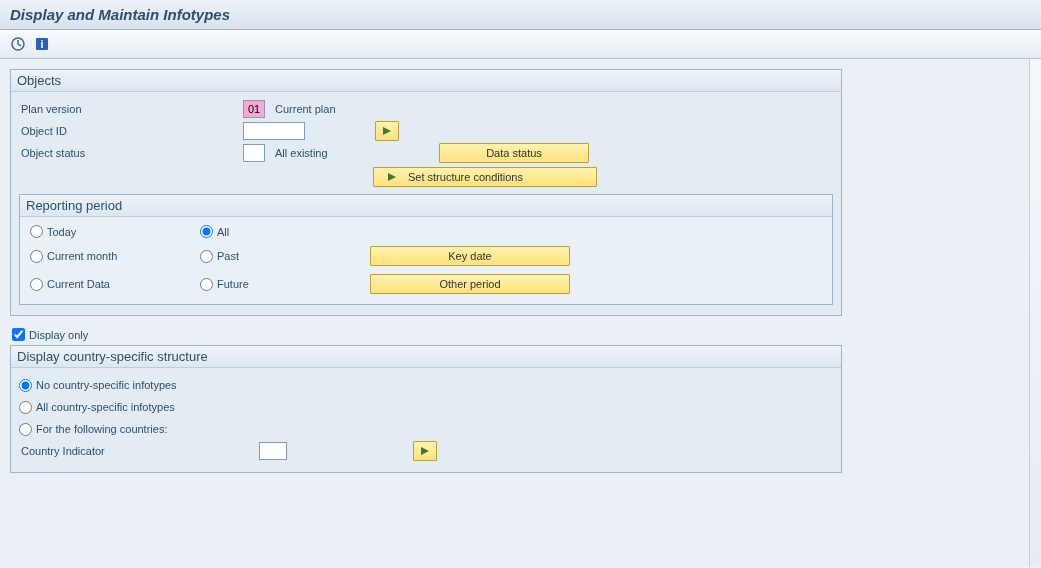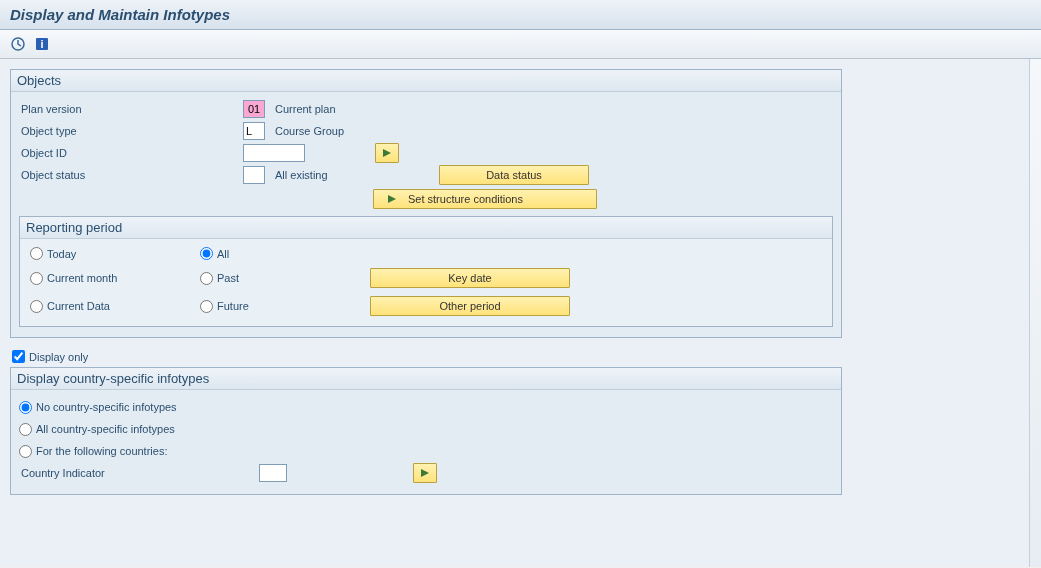--- a/index.html
+++ b/index.html
@@ -151,25 +151,20 @@
 
   <div class="groupbox">
     <div class="groupbox-title">Objects</div>
     <div class="group-body">
       <div class="row">
         <span class="label">Plan version</span>
         <input class="inp inp-ro" style="width: 22px; text-align: center;" value="01">
         <span class="desc-text">Current plan</span>
       </div>
       <div class="row">
-        <span class="label">Object type</span>
-        <input class="inp" style="width: 22px; text-align: left;" value="L">
-        <span class="desc-text">Course Group</span>
-      </div>
-      <div class="row">
         <span class="label">Object ID</span>
         <input class="inp" style="width: 62px;" value="">
         <span style="width:62px"></span>
         <span class="btn-yellow btn-arrow">
           <svg class="arrow-svg" viewBox="0 0 12 12">
               <path d="M2 2 L10 6 L2 10 Z" fill="#3c7a35"></path>
             </svg>
         </span>
       </div>
       <div class="row">
@@ -224,21 +219,21 @@
       </div>
     </div>
   </div>
 
   <div class="check-row" style="width:832px">
     <input type="checkbox" checked="" style="">
     <span>Display only</span>
   </div>
 
   <div class="groupbox">
-    <div class="groupbox-title">Display country-specific infotypes</div>
+    <div class="groupbox-title">Display country-specific structure</div>
     <div class="group-body">
       <div class="row">
         <label class="radio-item">
           <input type="radio" name="ci" checked="" style="">
           <span>No country-specific infotypes</span>
         </label>
       </div>
       <div class="row">
         <label class="radio-item">
           <input type="radio" name="ci" style="">

